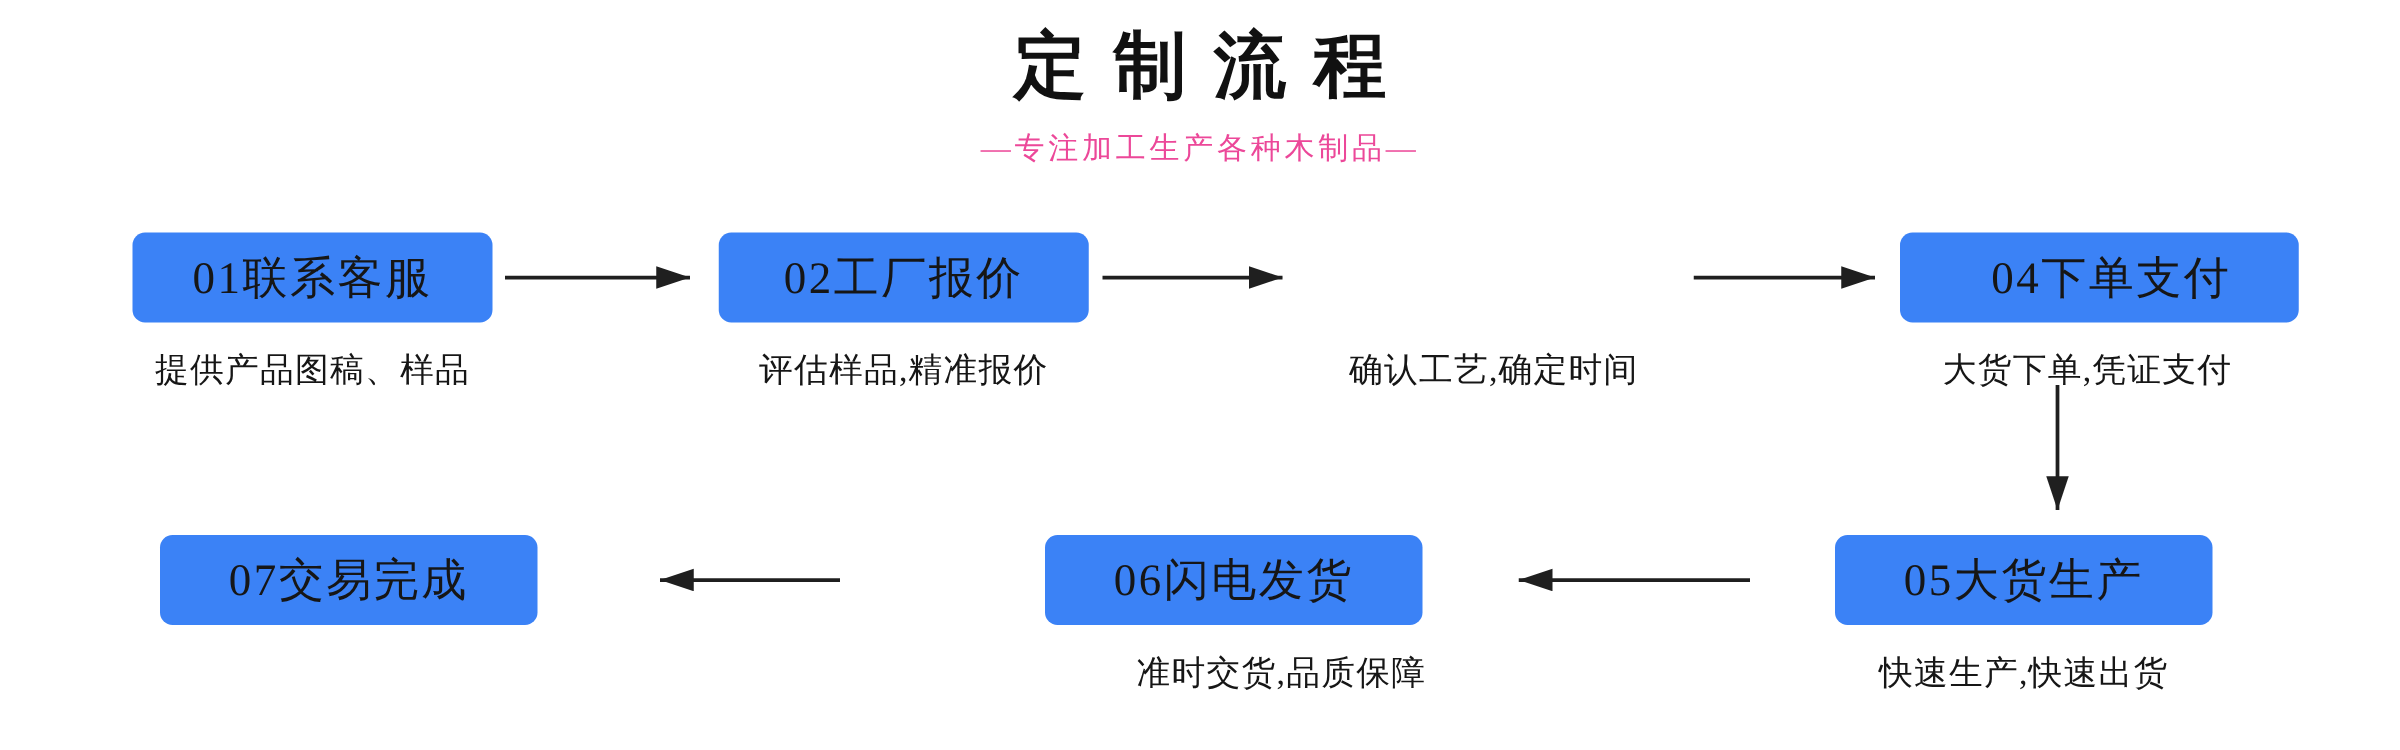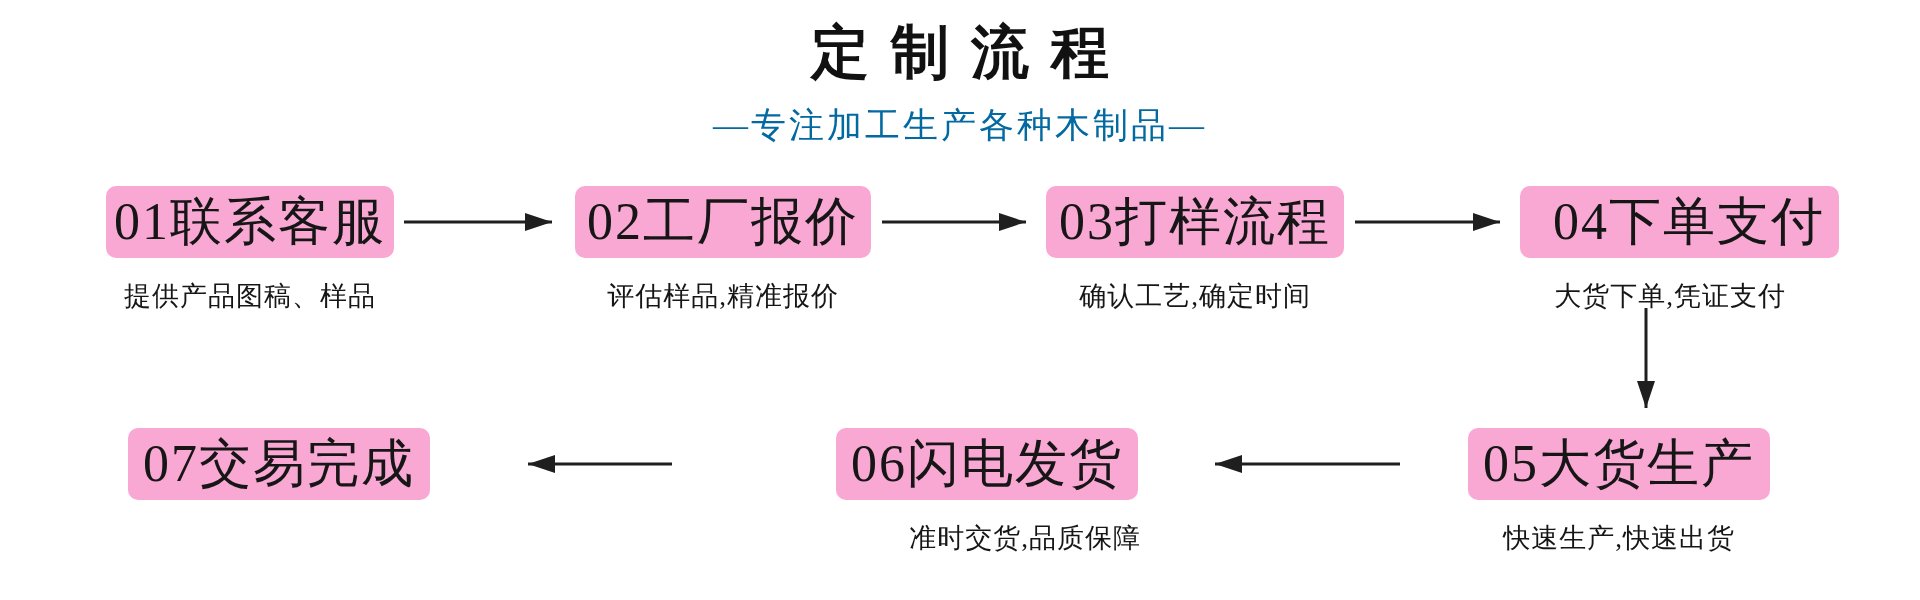--- a/index.html
+++ b/index.html
@@ -29,33 +29,33 @@
     letter-spacing: 22px;
     text-indent: 22px;
     color: #111111;
   }
   .page-subtitle {
     position: absolute;
     left: 0;
     top: 102px;
     width: 100%;
     text-align: center;
-    font-size: 35px;
+    font-size: 24px;
     letter-spacing: 3px;
-    color: #0369a1;
+    color: #ec4899;
   }
   .step-box {
     position: absolute;
     height: 72px;
-    background: #f9a8d4;
+    background: #3b82f6;
     border-radius: 10px;
     display: flex;
     align-items: center;
     justify-content: center;
-    font-size: 52px;
+    font-size: 36px;
     letter-spacing: 2px;
     color: #161616;
   }
   .step-desc {
     position: absolute;
     text-align: center;
     font-size: 27px;
     letter-spacing: 1px;
     color: #161616;
   }
@@ -74,23 +74,20 @@
 <div class="canvas">
 
   <div class="page-title">定制流程</div>
   <div class="page-subtitle">—专注加工生产各种木制品—</div>
 
   <div class="step-box" style="left:106px; top:186px; width:288px;">
     <span>01联系客服</span>
   </div>
   <div class="step-box" style="left:575px; top:186px; width:296px;">
     <span>02工厂报价</span>
-  </div>
-  <div class="step-box" style="left:1046px; top:186px; width:298px;">
-    <span>03打样流程</span>
   </div>
   <div class="step-box" style="left:1520px; top:186px; width:300px;padding-left:19px;">
     <span>04下单支付</span>
   </div>
 
   <div class="step-desc" style="left:60px;  top:278px; width:380px;">提供产品图稿、样品</div>
   <div class="step-desc" style="left:533px; top:278px; width:380px;">评估样品,精准报价</div>
   <div class="step-desc" style="left:1005px;top:278px; width:380px;">确认工艺,确定时间</div>
   <div class="step-desc" style="left:1480px;top:278px; width:380px;">大货下单,凭证支付</div>
 

